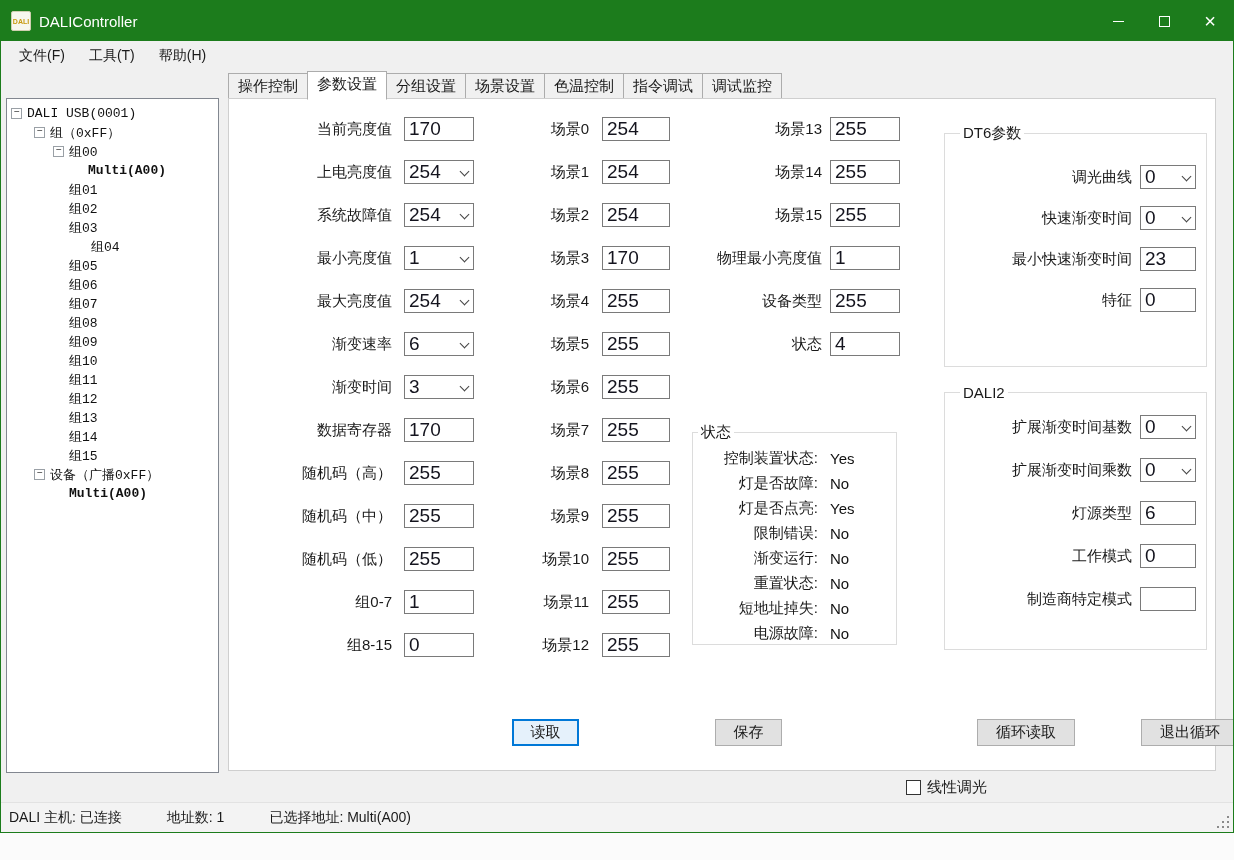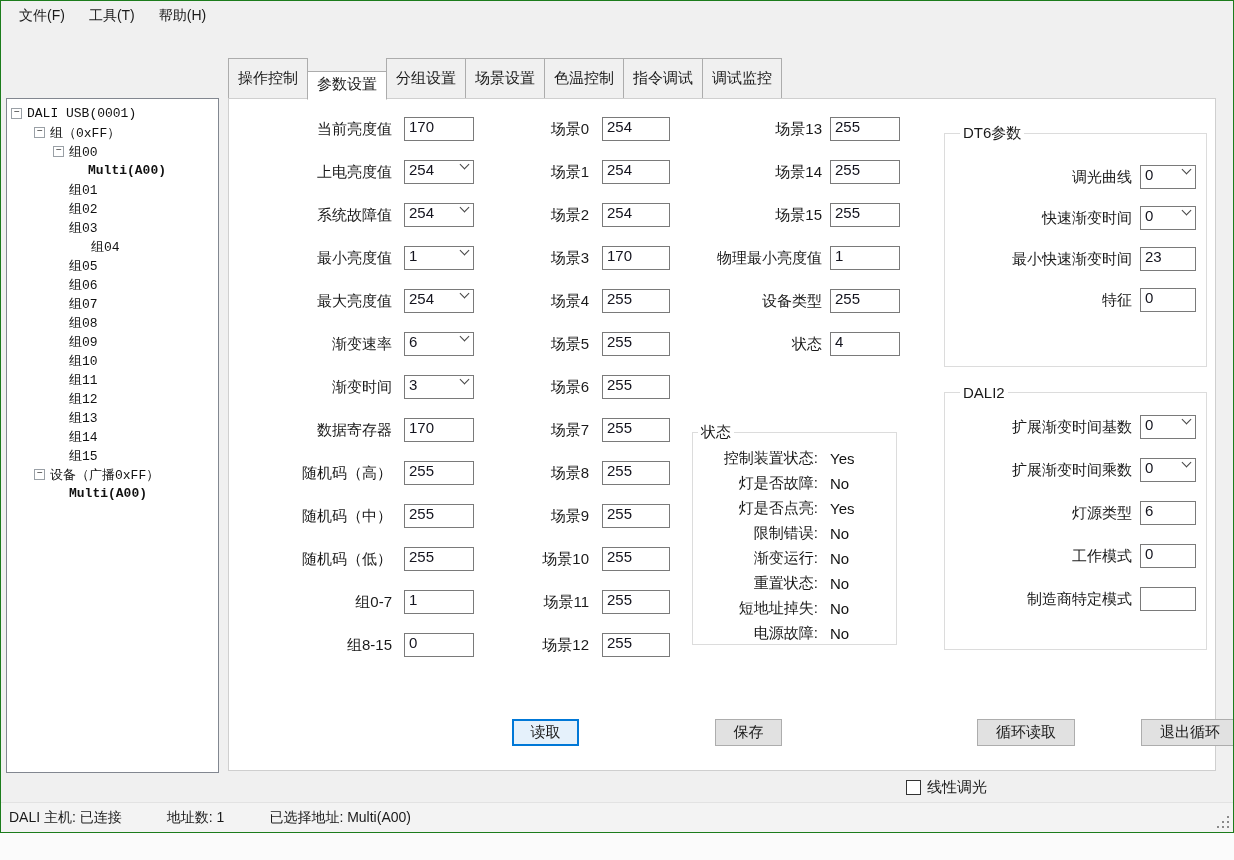--- a/index.html
+++ b/index.html
@@ -28,33 +28,33 @@
                 border:1px solid #828790; overflow:hidden; padding-top:5px; }
   .trow { display:flex; align-items:center; height:19px; font-family:"Liberation Mono", monospace; font-size:13px; color:#111; white-space:nowrap; }
   .texp { width:11px; height:11px; border:1px solid #9aa0a6; background:#fff; margin-right:5px; flex:0 0 11px;
           display:flex; align-items:center; justify-content:center; font-size:10px; line-height:1; color:#333; }
   .texp::after { content:"−"; margin-top:-1px; }
   .texp.hidden { visibility:hidden; }
   .tlabel.bold { font-weight:bold; }
 
   
   .tab-strip { position:absolute; left:227px; top:71px; height:26px; display:flex; align-items:flex-end; z-index:3; }
-  .tab { height:40px; padding:0 9px; display:flex; align-items:center; font-size:15px; color:#1a1a1a;
+  .tab { height:25px; padding:0 9px; display:flex; align-items:center; font-size:15px; color:#1a1a1a;
          background:#f0f0f0; border:1px solid #acacac; border-bottom:none; margin-right:-1px; }
   .tab.selected { background:#fff; height:29px; margin-bottom:-2px; padding-bottom:2px; z-index:4; border-bottom:1px solid #fff; }
 
   .tab-page { position:absolute; left:227px; top:97px; width:988px; height:673px; background:#fff;
               border:1px solid #cfcfcf; z-index:2; }
 
   
   .fcol { position:absolute; display:flex; flex-direction:column; gap:19px; }
   .frow { display:flex; align-items:center; height:24px; }
   .flabel { font-size:15px; color:#1a1a1a; text-align:right; white-space:nowrap; }
-  .fctrl { height:24px; background:#fff; border:1px solid #7a7a7a; display:flex; align-items:flex-start;
-           padding:0 4px; font-size:15px; color:#14141e; position:relative; }
+  .fctrl { height:24px; background:#fff; border:1px solid #7a7a7a; display:flex; align-items:center;
+           padding:0 4px; font-size:19px; color:#14141e; position:relative; }
   .fval { flex:1; overflow:hidden; }
   .chev { display:none; width:8px; height:8px; margin-left:3px; position:relative; }
   .chev::after { content:""; position:absolute; left:0; top:0; width:6px; height:6px;
                  border-right:1px solid #444; border-bottom:1px solid #444; transform:rotate(45deg); }
   .frow.select .chev { display:block; }
 
   #colA { left:10px; top:18px; }
   #colA .flabel { width:153px; margin-right:12px; }
   #colA .fctrl { width:70px; }
 
@@ -106,20 +106,35 @@
   .grip i { position:absolute; width:2px; height:2px; background:#8a8a8a; }
   .grip i:nth-child(1){ right:0; bottom:0; } .grip i:nth-child(2){ right:5px; bottom:0; }
   .grip i:nth-child(3){ right:10px; bottom:0; } .grip i:nth-child(4){ right:0; bottom:5px; }
   .grip i:nth-child(5){ right:5px; bottom:5px; } .grip i:nth-child(6){ right:0; bottom:10px; }
 </style>
 </head>
 <body>
 
 <div class="window">
 
+  <div class="titlebar">
+    <span class="app-icon">DALI</span>
+    <span class="title-text">DALIController</span>
+    <div class="win-controls">
+      <span class="win-btn">
+          <i class="glyph-min"></i>
+        </span>
+      <span class="win-btn">
+          <i class="glyph-max"></i>
+        </span>
+      <span class="win-btn">
+          <span class="glyph-close">×</span>
+        </span>
+    </div>
+  </div>
 
   <div class="menubar">
       <span class="menu-item"><span>文件(F)</span></span>
       <span class="menu-item"><span>工具(T)</span></span>
       <span class="menu-item"><span>帮助(H)</span></span>
     </div>
 
   <div class="tab-strip">
       <div class="tab">
         <span>操作控制</span>

